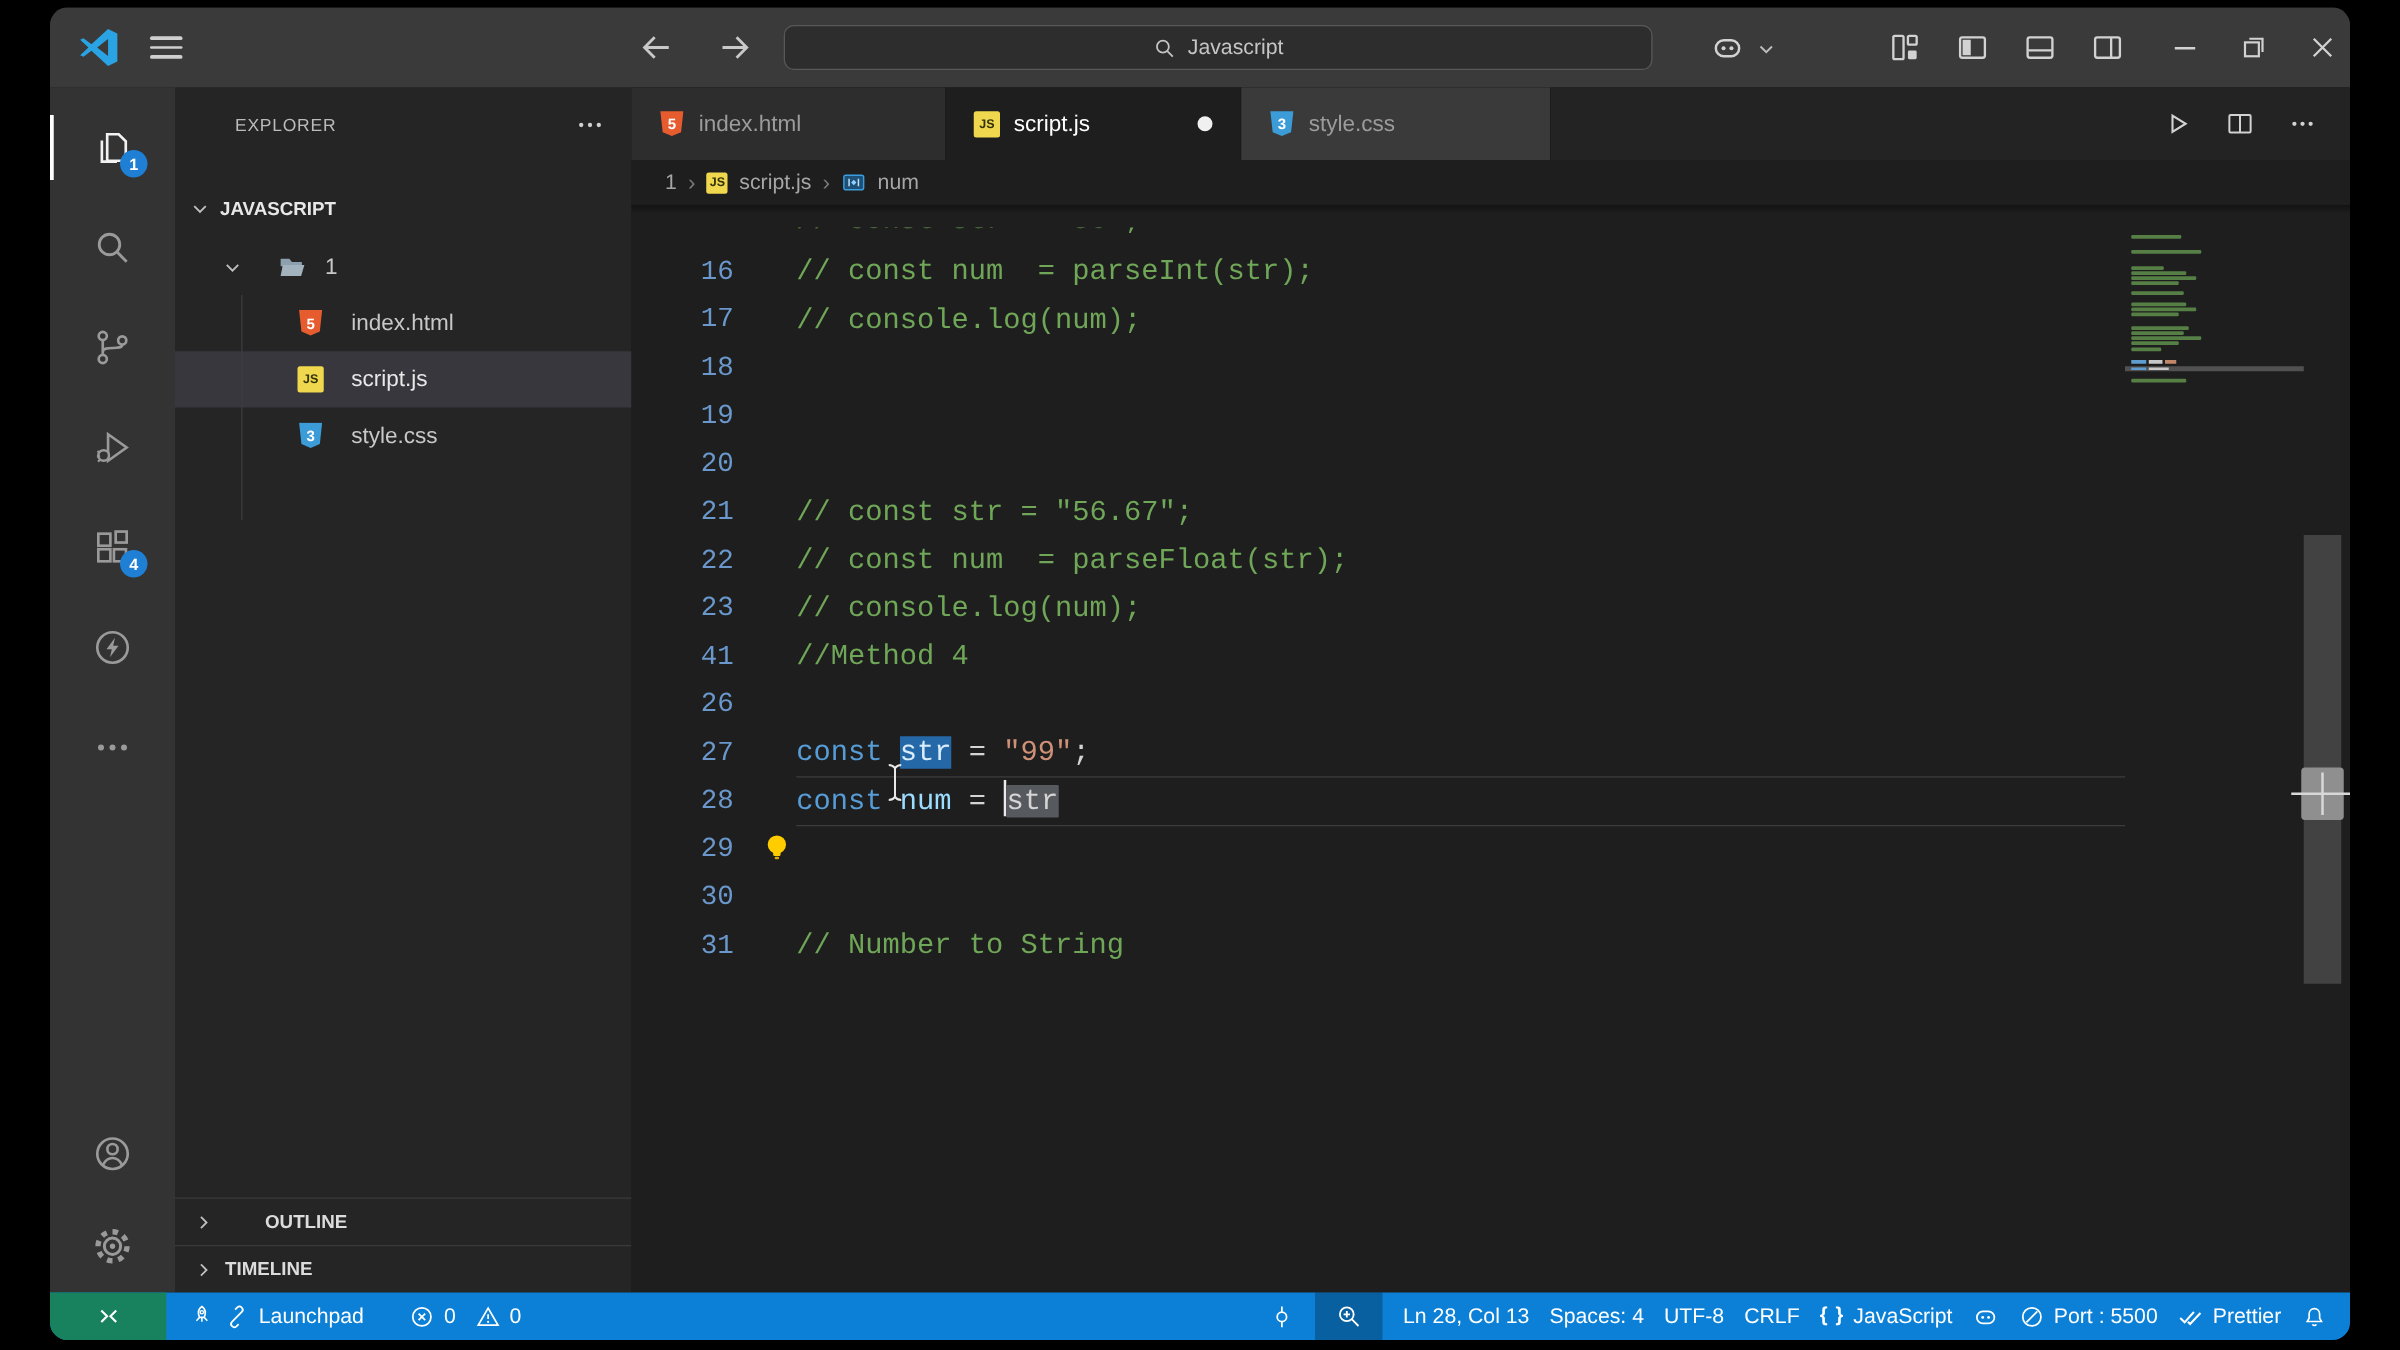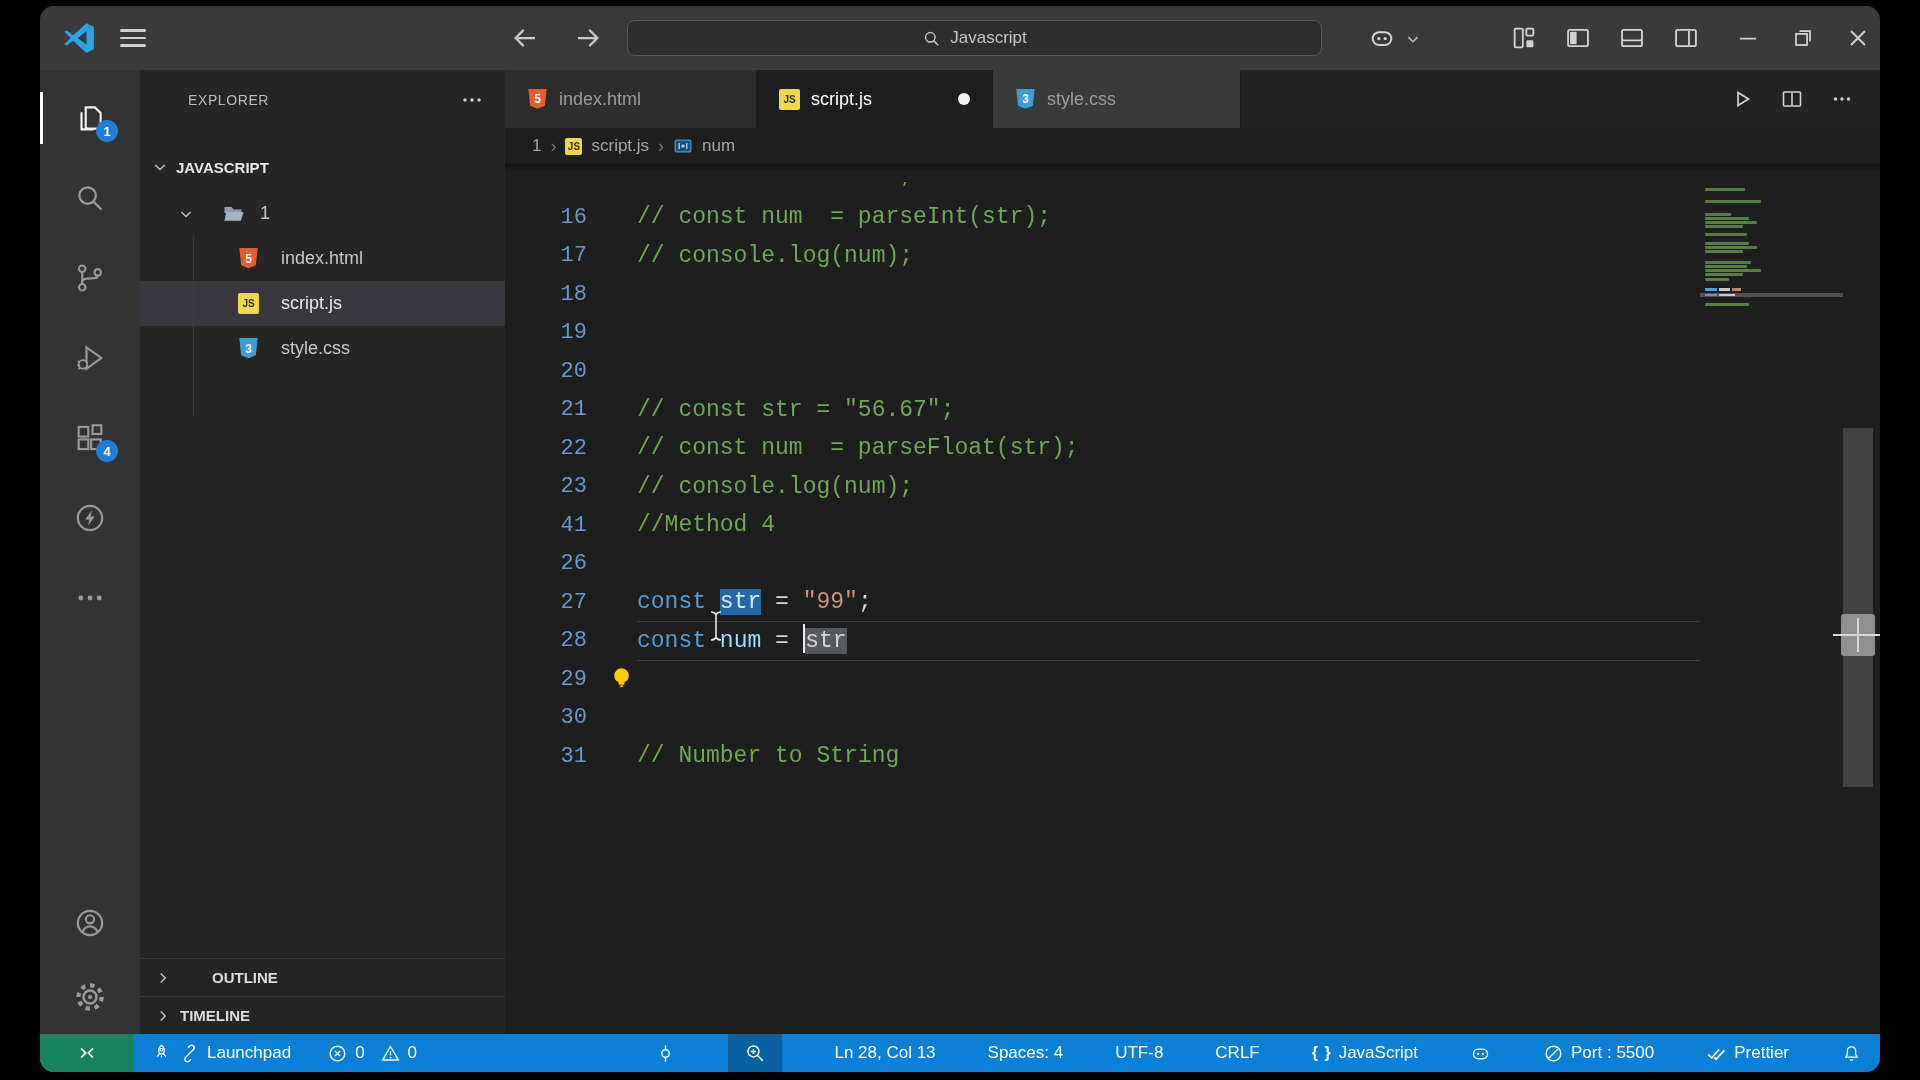--- a/index.html
+++ b/index.html
@@ -117,21 +117,21 @@
 
   
   .statusbar { position:absolute; left:0; right:0; bottom:0; height:38px; background:#0b80d6;
                display:flex; align-items:center; color:#ffffff; font-size:17px; }
   .sb-item { display:flex; align-items:center; gap:7px; white-space:nowrap; }
   .sb-item svg { width:21px; height:21px; }
   .remote { width:93px; height:100%; background:#17825d; display:flex; align-items:center;
             justify-content:center; flex:none; }
   .remote svg { width:22px; height:22px; }
   .sb-left { display:flex; align-items:center; gap:36px; margin-left:18px; }
-  .sb-right { display:flex; align-items:center; gap:52px; margin-left:auto; padding-right:18px; }
+  .sb-right { display:flex; align-items:center; gap:16px; margin-left:auto; padding-right:18px; }
   .zoom-cell { height:38px; padding:0 16px; background:rgba(0,0,0,.25); display:flex; align-items:center; }
   .braces { font-weight:bold; font-size:16px; letter-spacing:1px; }
 </style>
 </head>
 <body>
 
 <div class="window">
 
   <div class="titlebar">
     <svg class="vscode-logo" viewBox="0 0 32 32">

